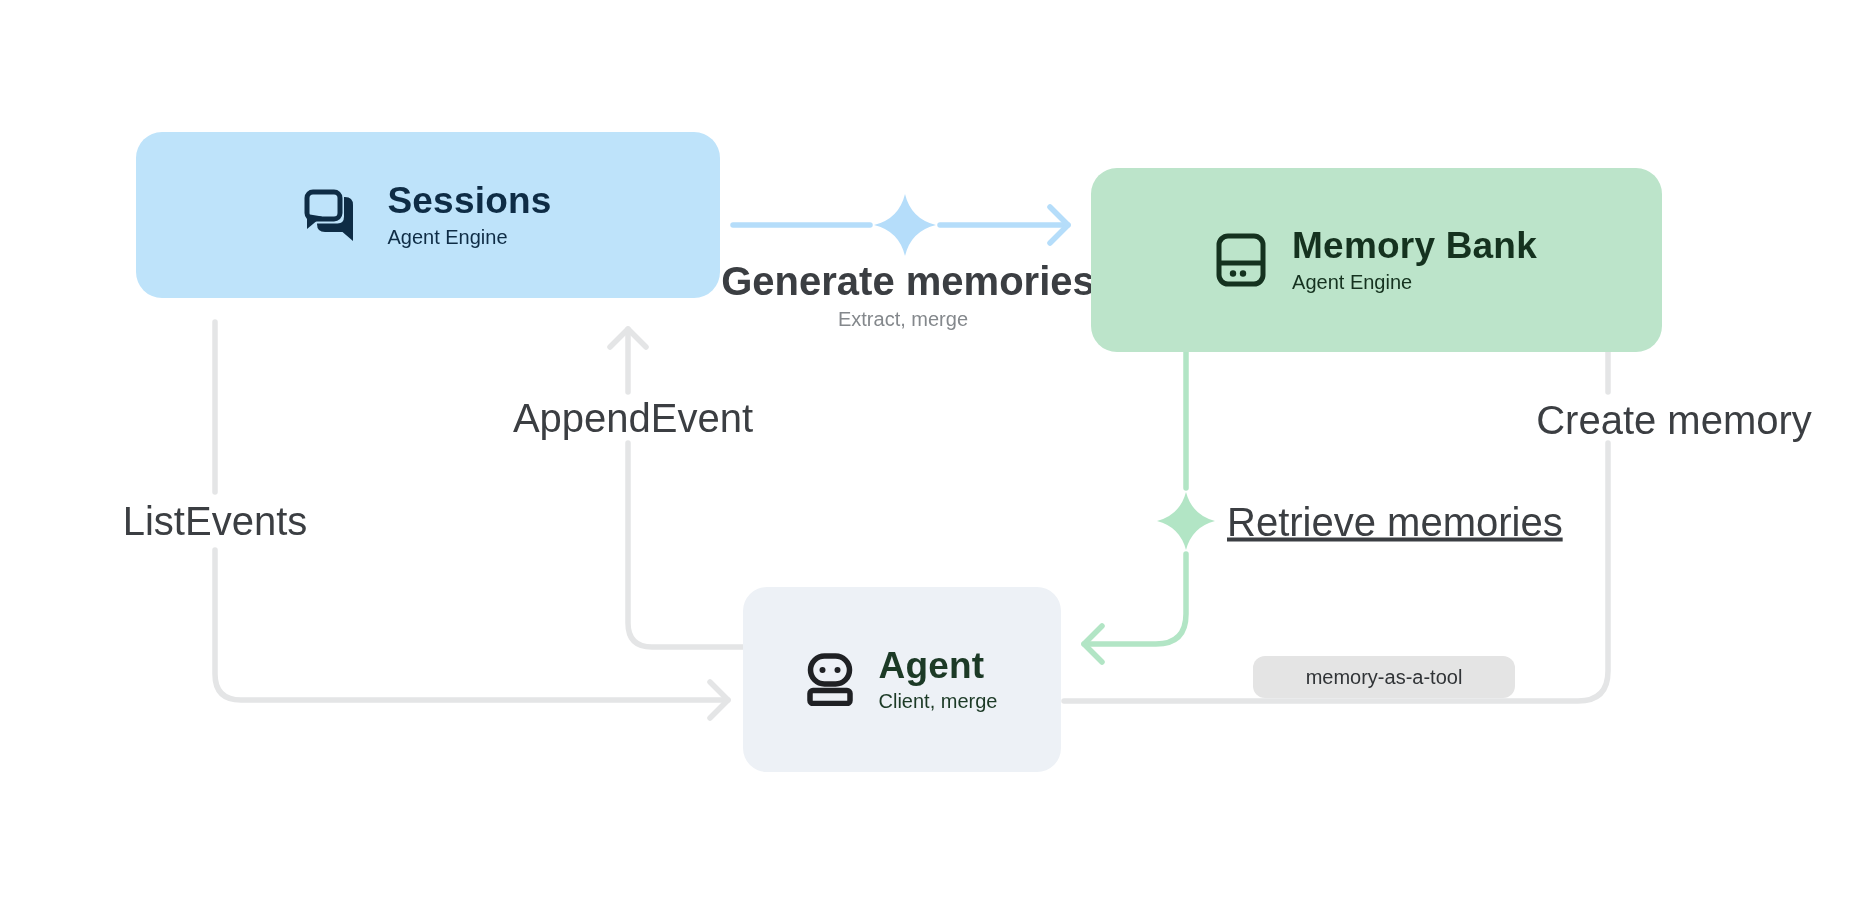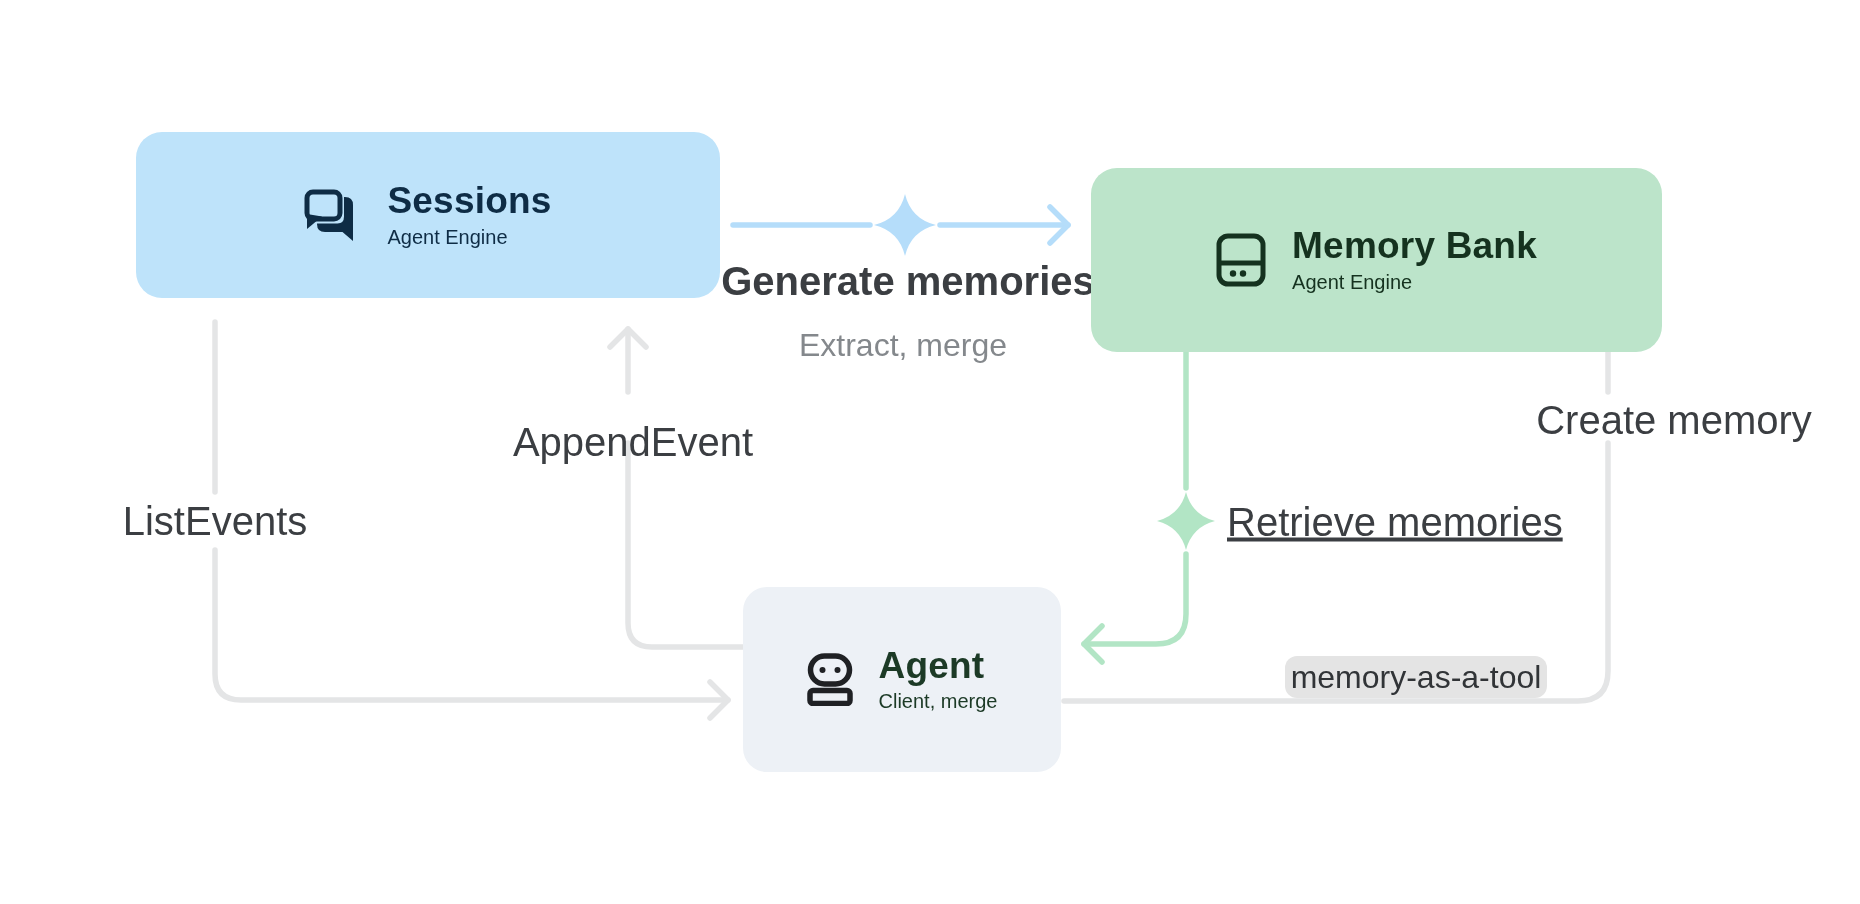--- a/index.html
+++ b/index.html
@@ -39,28 +39,28 @@
   .node-agent{left:743px; top:587px; width:318px; height:185px; border-radius:24px;
     background:var(--agent-fill); color:var(--agent-text); }
   .node-agent .icon{color:var(--agent-icon);}
   .icon{display:flex; align-items:center;}
 
   .lbl{
     position:absolute; white-space:nowrap; font-size:40px; font-weight:500;
     color:var(--label-text); transform:translate(-50%,-50%);
   }
   .lbl.bold{font-weight:700;}
-  .lbl.sub{font-weight:400; color:var(--sublabel-text); font-size:32px;margin-top:26px;}
+  .lbl.sub{font-weight:400; color:var(--sublabel-text); font-size:20px;}
   .lbl.left-anchor{transform:translate(0,-50%);text-decoration:underline;}
 
   .badge{
     position:absolute; left:1253px; top:656px; width:262px; height:42px;
     background:var(--badge-fill); color:var(--badge-text);
     border-radius:12px; display:flex; align-items:center; justify-content:center;
-    font-size:32px; font-weight:400;margin-left:32px;
+    font-size:20px; font-weight:400;
   }
 </style>
 </head>
 <body>
 
 <div class="canvas">
 
   <svg class="wires" viewBox="0 0 1860 904" aria-hidden="true">
 
     <g>
@@ -91,21 +91,21 @@
 
     <g>
       <path class="wire gray" d="M1064 701 H1578 Q1608 701 1608 671 V443"></path>
       <path class="wire gray" d="M1608 392 V329"></path>
       <path class="wire gray" d="M1590 347 L1608 329 L1626 347"></path>
     </g>
   </svg>
 
   <div class="lbl bold" style="left:908px; top:281px;">Generate memories</div>
   <div class="lbl sub" style="left:903px; top:319px;">Extract, merge</div>
-  <div class="lbl" style="left:633px; top:442px;">AppendEvent</div>
+  <div class="lbl" style="left:633px; top:418px;">AppendEvent</div>
   <div class="lbl" style="left:215px; top:521px;">ListEvents</div>
   <div class="lbl" style="left:1674px; top:420px;">Create memory</div>
   <div class="lbl left-anchor" style="left:1227px; top:522px;">Retrieve memories</div>
 
   <div class="badge">memory-as-a-tool</div>
 
   <div class="node node-sessions">
     <span class="icon">
       <svg width="57" height="53" viewBox="0 0 57 53">
         <rect x="3" y="3" width="33" height="27" rx="6" fill="none" stroke="currentColor" stroke-width="5"></rect>

